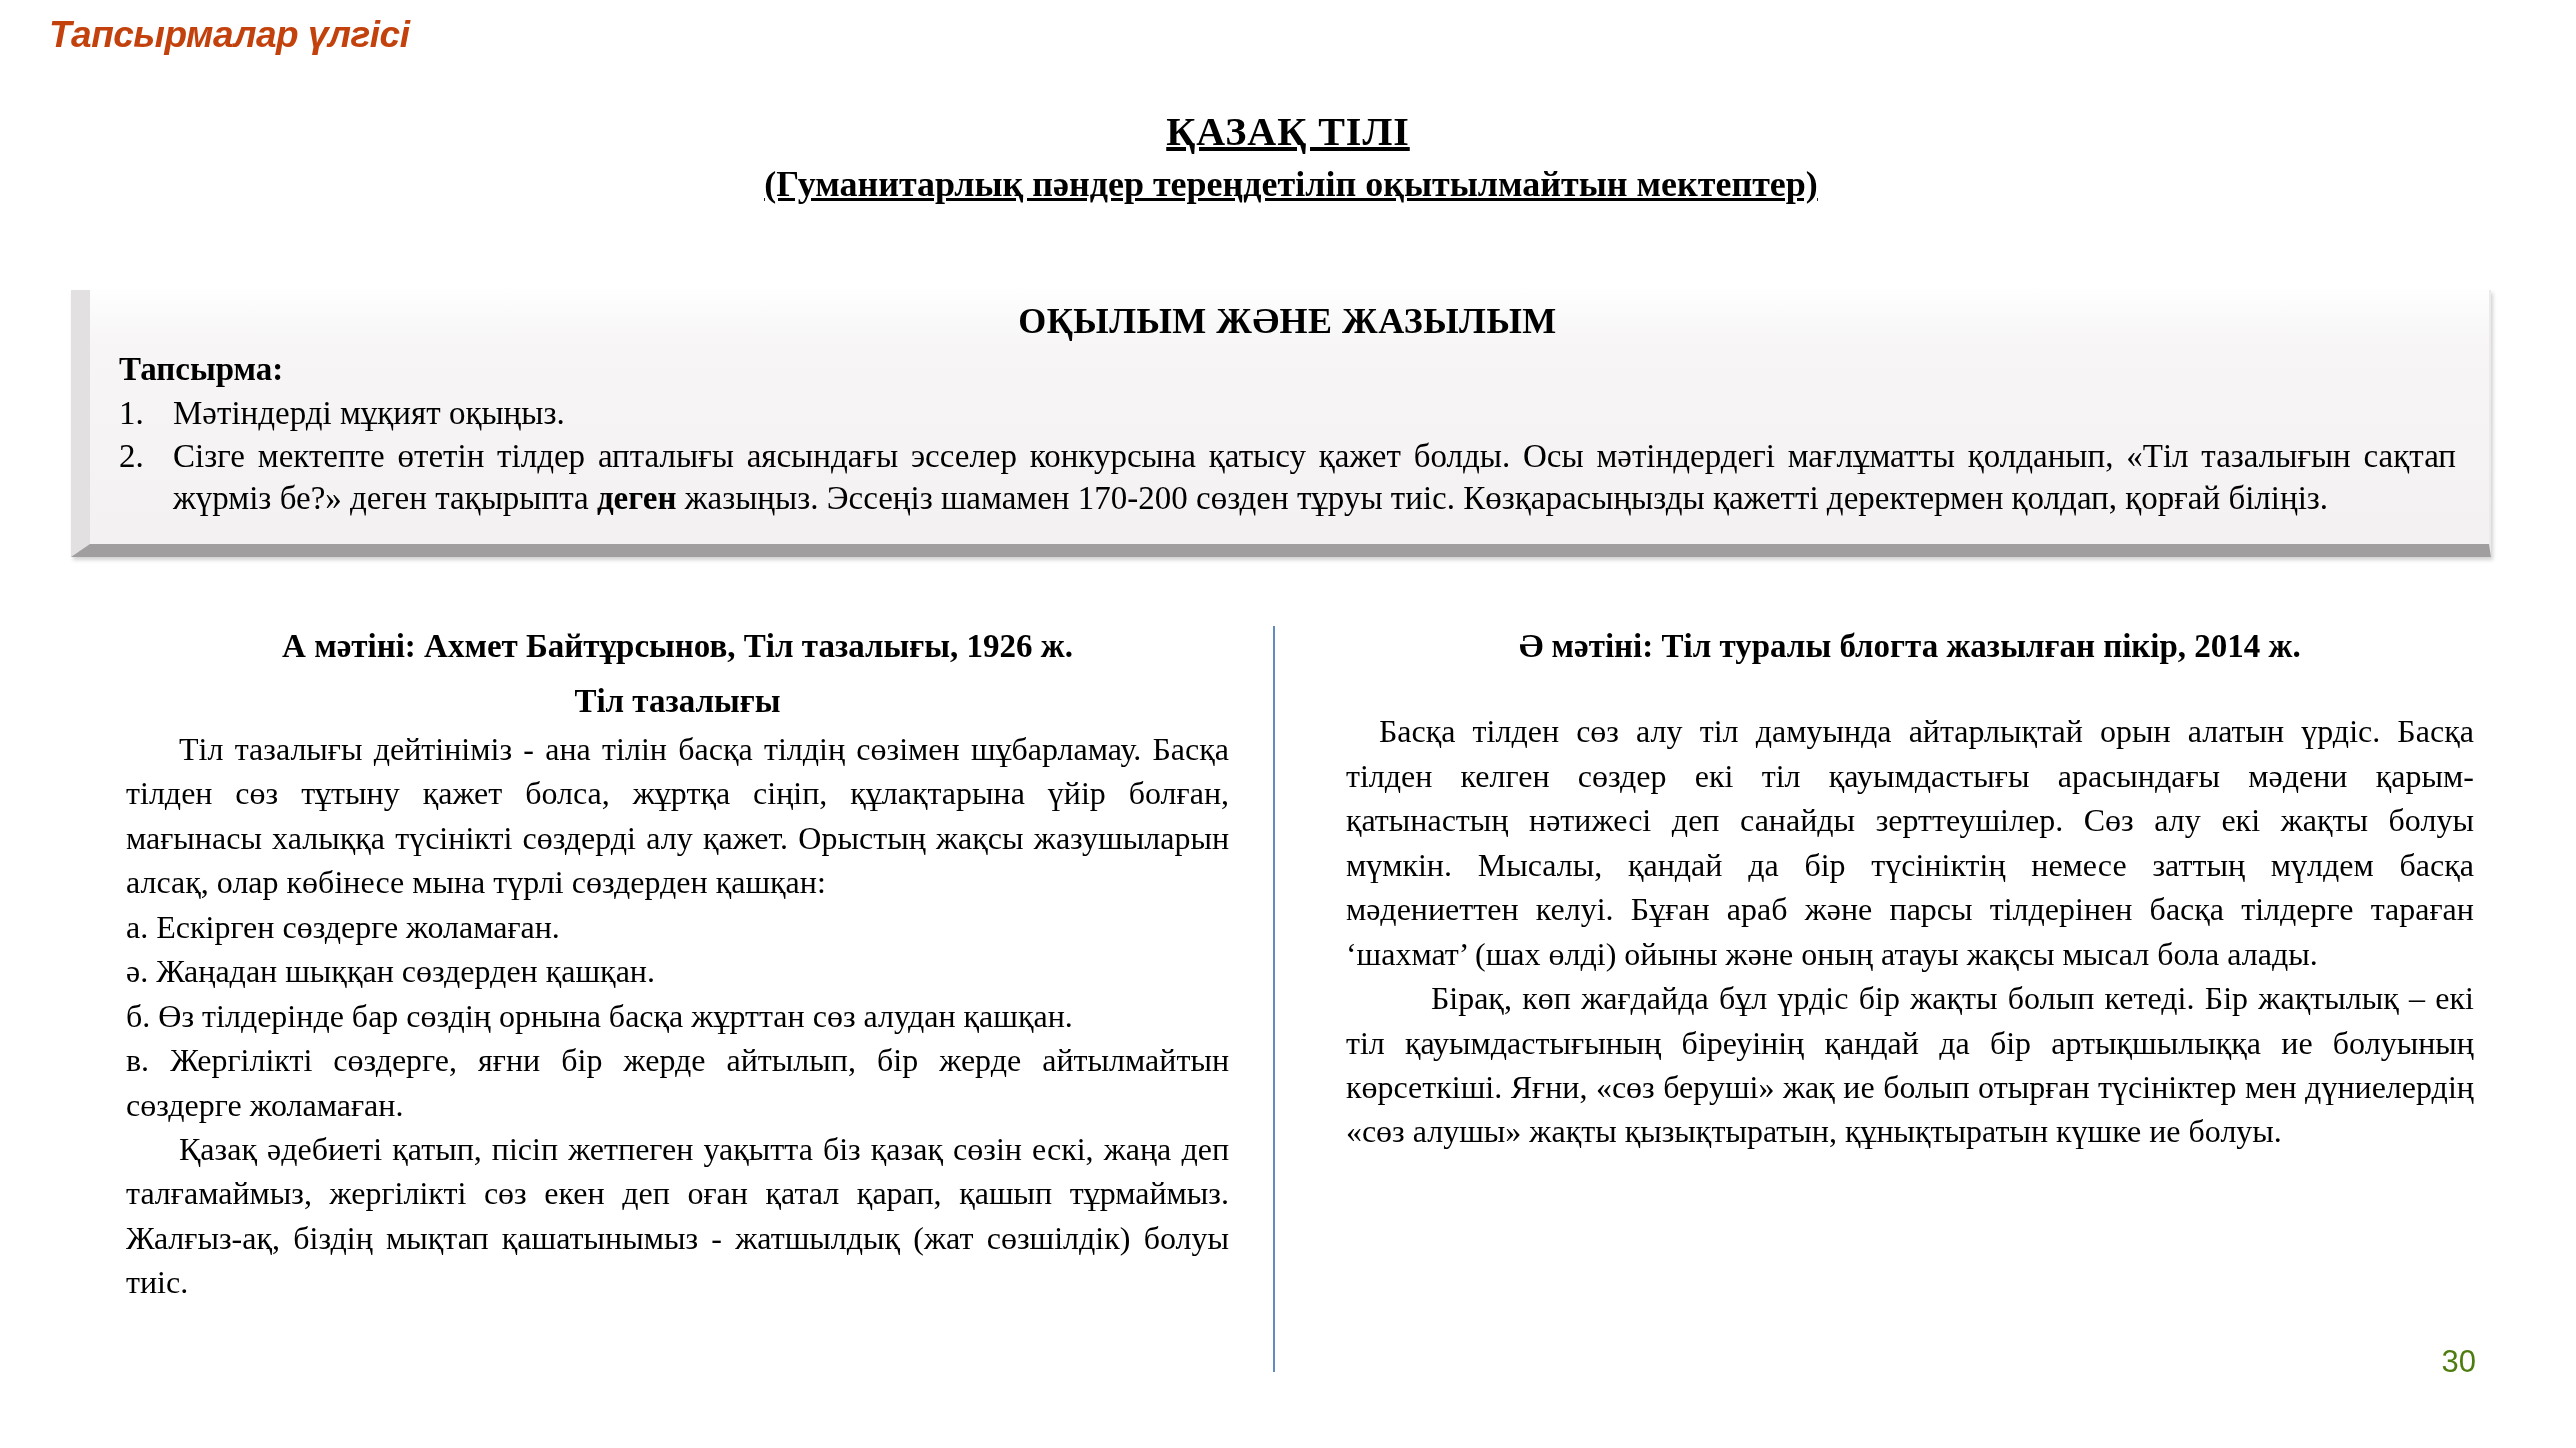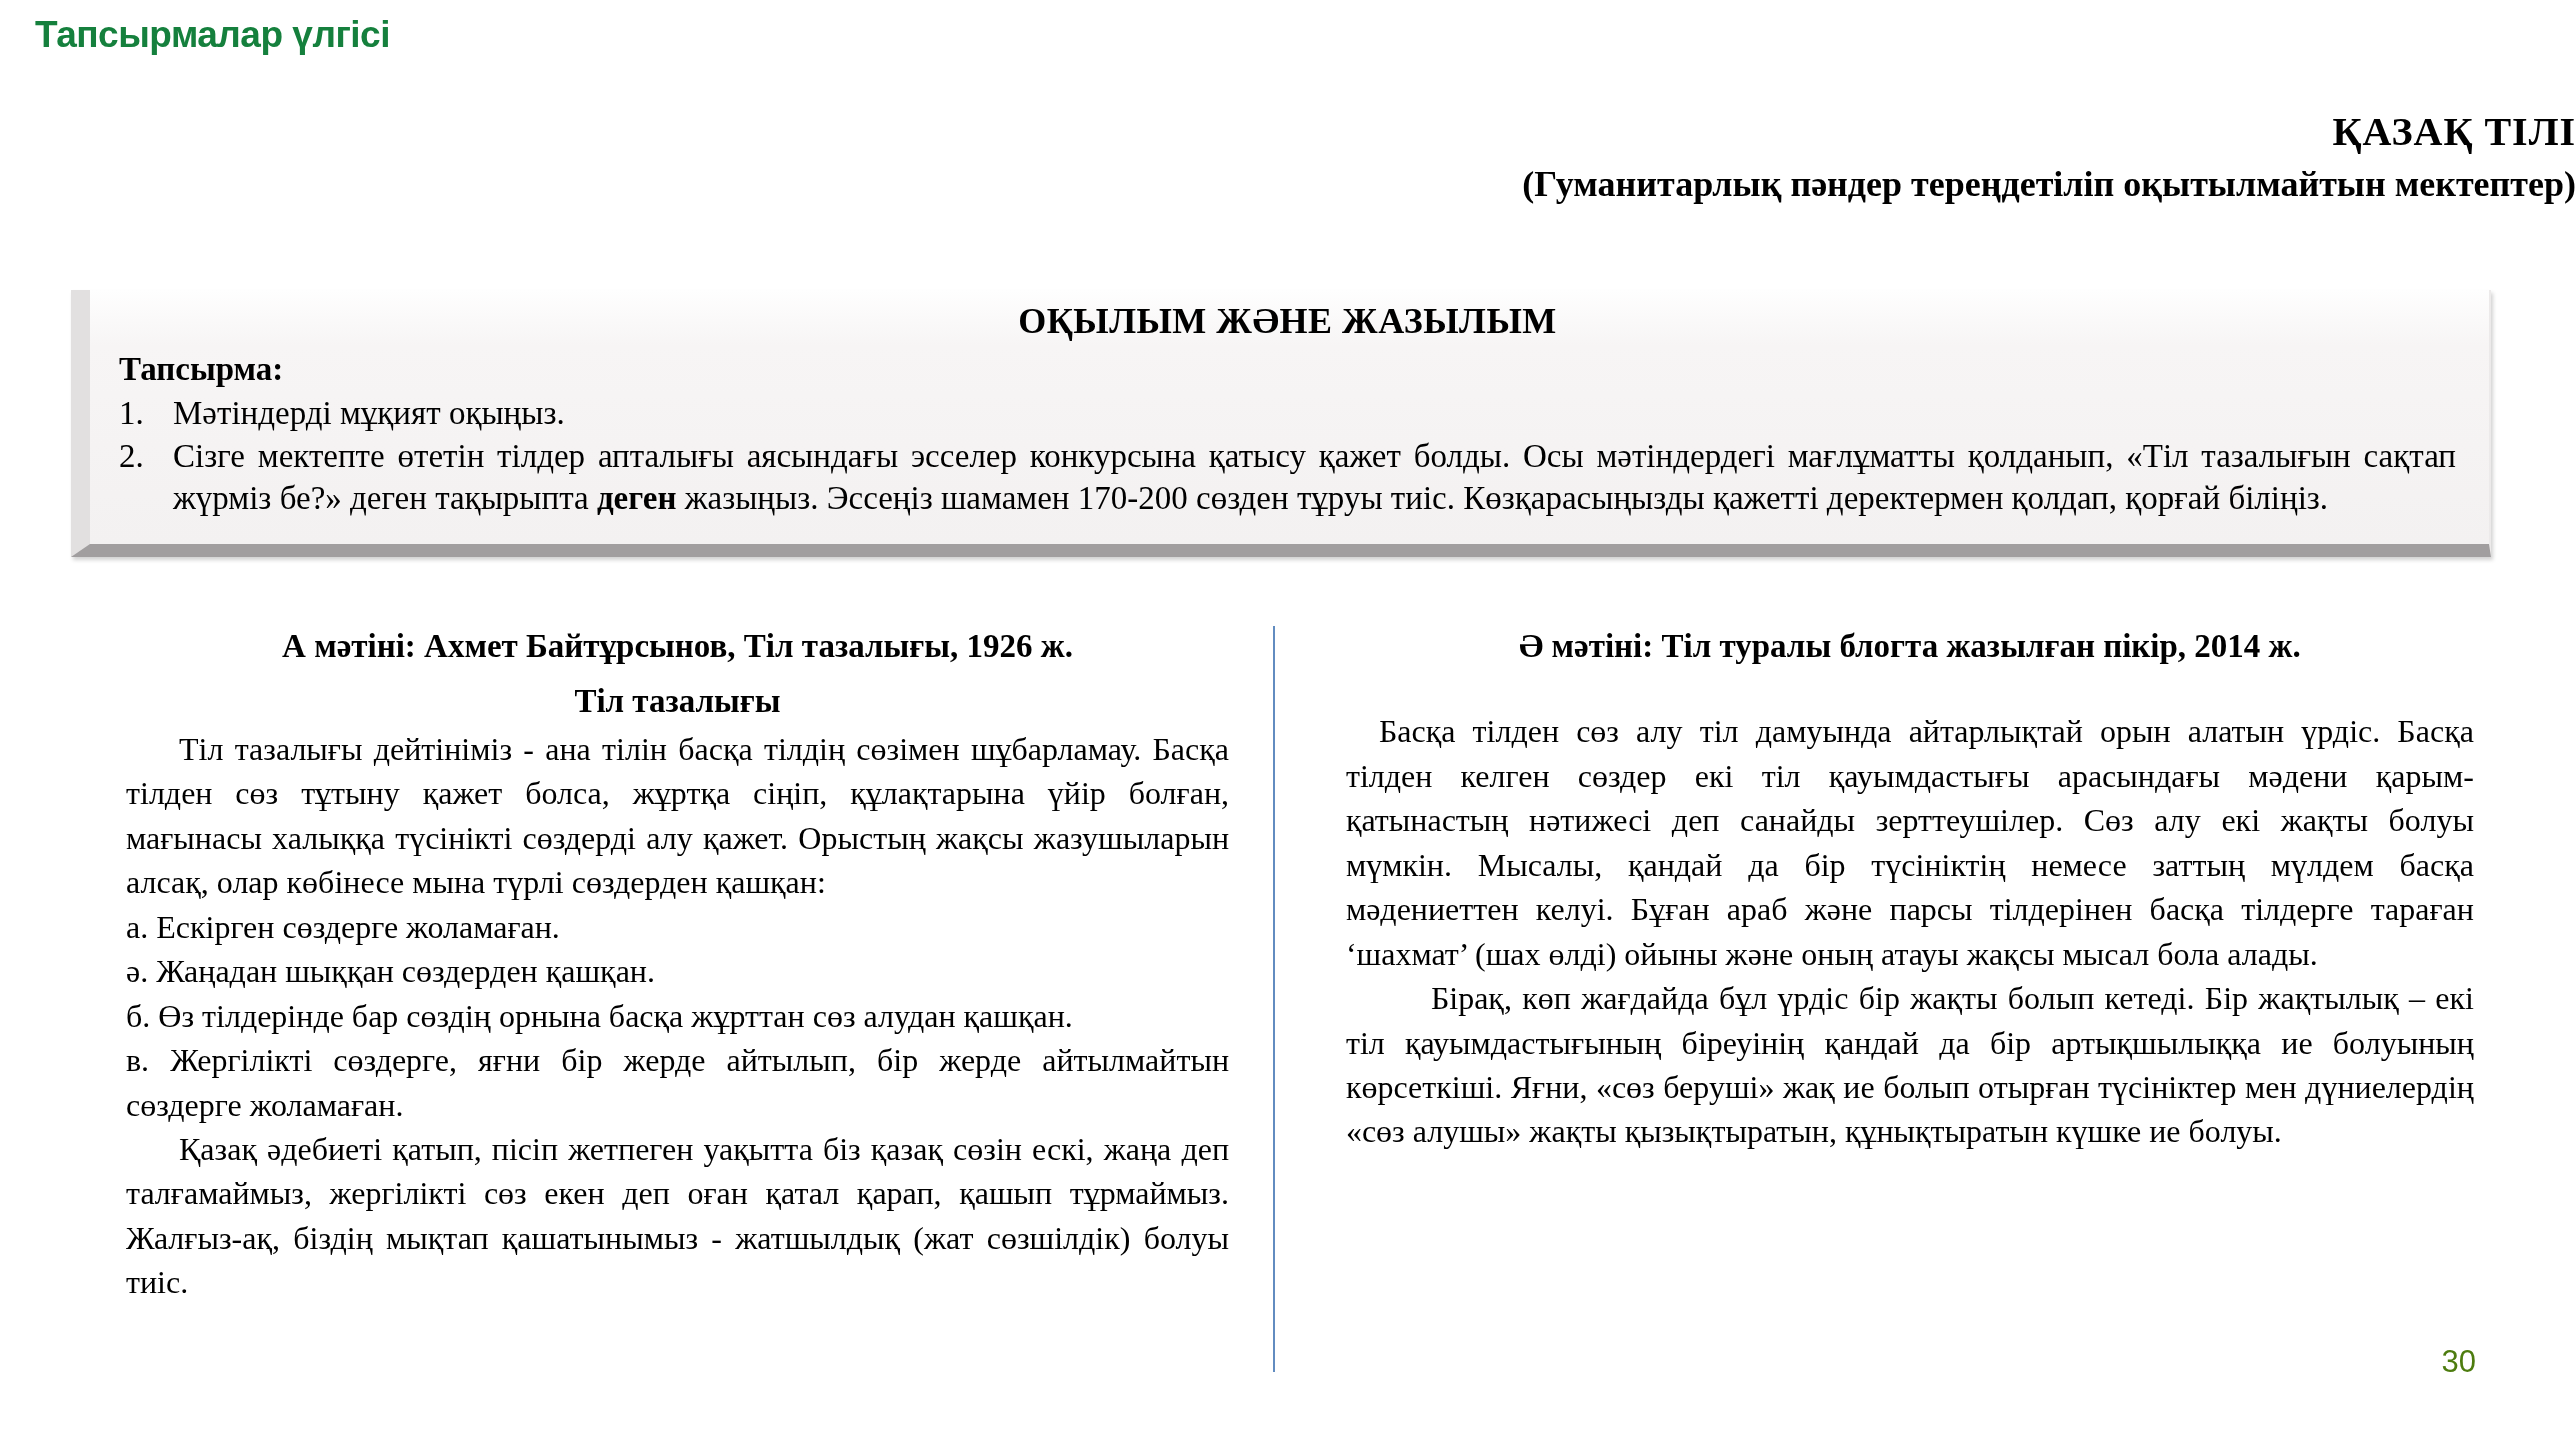--- a/index.html
+++ b/index.html
@@ -5,28 +5,28 @@
   * { margin: 0; padding: 0; box-sizing: border-box; }
   html, body {
     width: 2576px; height: 1449px;
     background: #ffffff;
     overflow: hidden;
     font-family: "Liberation Serif", "DejaVu Serif", serif;
     color: #000000;
   }
   
   .corner-title {
-    position: absolute; top: 13.5px; left: 35px;
+    position: absolute; top: 13.5px; left: 49px;
     font-family: "Liberation Sans", "DejaVu Sans", sans-serif;
-    font-weight: bold;
-    font-size: 37px; color: #15803d;
+    font-style: italic; font-weight: bold;
+    font-size: 37px; color: #c2410c;
     letter-spacing: -0.5px;
   }
   
-  .doc-header { position: absolute; top: 108px; left: 0; width: 100%; text-align: right; }
+  .doc-header { position: absolute; top: 108px; left: 0; width: 100%; text-align: center; text-decoration: underline; }
   .doc-title { font-size: 40px; font-weight: bold; letter-spacing: 1px; }
   .doc-subtitle { font-size: 36px; font-weight: bold; margin-top: 7.7px; margin-left: 6px; }
 
   
   .task-box {
     position: absolute; left: 71px; top: 290px; width: 2420px;
     border-left: 19.3px solid #e2e0e0;
     border-bottom: 13.5px solid #a19e9f;
     border-right: 2.9px solid #eceaea;
     background: linear-gradient(180deg, #fefefe 0%, #f7f5f5 22%, #f3f1f1 100%);

